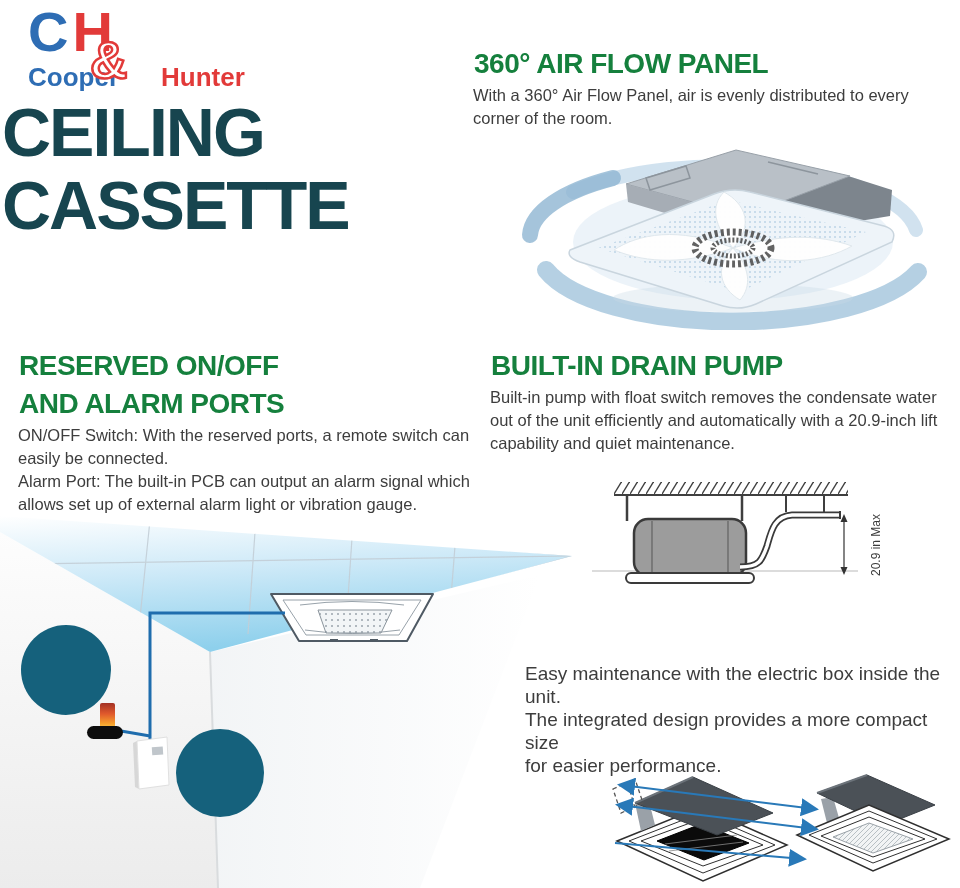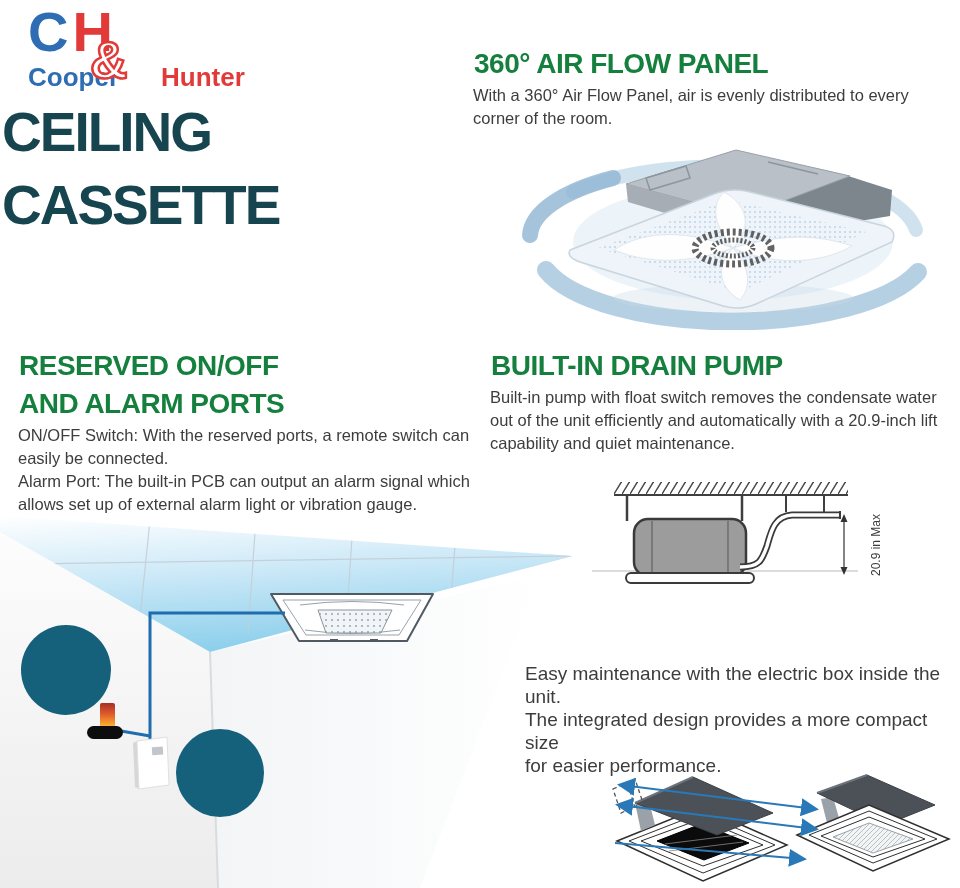--- a/index.html
+++ b/index.html
@@ -12,21 +12,21 @@
   .logo-top .c{color:#2e6db4;}
   .logo-top .h{color:#e23a39;}
   .logo-amp{position:absolute;left:62px;top:26px;font-size:52px;font-weight:bold;
     color:#fff;-webkit-text-stroke:2.5px #e23a39;z-index:2;}
   .logo-bottom{position:relative;font-size:26px;font-weight:bold;margin-top:2px;}
   .logo-bottom .cooper{color:#2e6db4;}
   .logo-bottom .hunter{color:#e23a39;margin-left:42px;}
 
   
   .big-title{position:absolute;left:2px;top:96px;color:#17454f;font-weight:bold;
-    font-size:55px;line-height:73px;letter-spacing:-2px;}
+    font-size:68px;line-height:73px;letter-spacing:-2px;}
 
   
   .sec h2{margin:1px;color:#15803d;font-size:28px;line-height:38px;font-weight:bold;letter-spacing:-0.5px;}
   .sec .body{color:#3d3d3d;font-size:16.5px;line-height:23px;}
   .sec .body p{margin:0;}
   .sec-airflow{position:absolute;left:473px;top:44px;width:480px;}
   .sec-reserved{position:absolute;left:18px;top:346px;width:470px;}
   .sec-drain{position:absolute;left:490px;top:346px;width:470px;}
   .sec-ebox{position:absolute;left:525px;top:652px;width:420px;}
   .sec-ebox .body{font-size:19px;margin-top:10px;}

